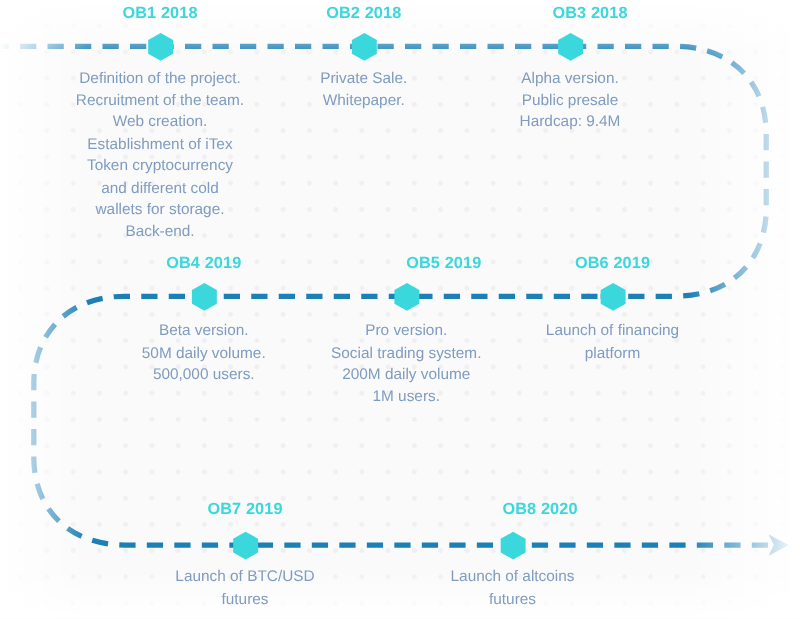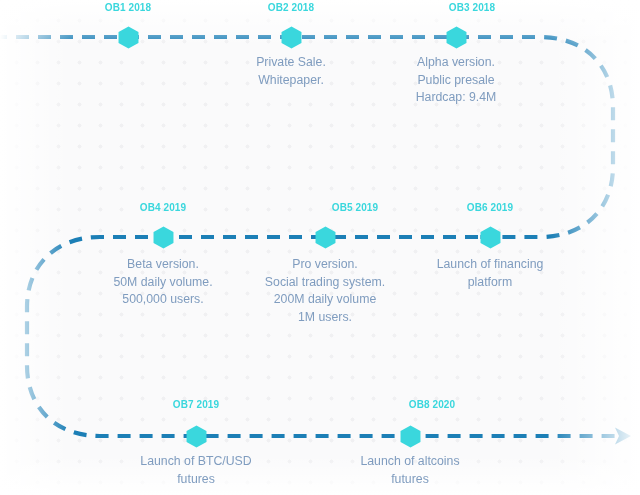--- a/index.html
+++ b/index.html
@@ -53,21 +53,21 @@
     width: 23px;
     height: 23px;
     margin-left: -11.5px;
     margin-top: -11.5px;
   }
   .node svg { display: block; }
 
   .milestone-title {
     position: absolute;
     text-align: center;
-    font-size: 10px;
+    font-size: 13px;
     font-weight: bold;
     color: #3ad7dd;
     letter-spacing: 0.1px;
     white-space: nowrap;
     transform: translateX(-50%);
   }
   .milestone-body {
     position: absolute;
     text-align: center;
     font-size: 12.3px;
@@ -97,20 +97,30 @@
   <div class="fade fade-right"></div>
   <div class="fade fade-top"></div>
   <div class="fade fade-bottom"></div>
 
   <div class="milestone-title" style="left:128px; top:2px;">OB1 2018</div>
   <div class="node" style="left:128px; top:37px;">
     <svg viewBox="0 0 24 24" width="23" height="23">
         <polygon points="12,0.5 22.4,6.25 22.4,17.75 12,23.5 1.6,17.75 1.6,6.25" fill="#3ad7dd"></polygon>
       </svg>
   </div>
+  <div class="milestone-body" style="left:128px; top:54px;">
+    <div>Definition of the project.</div>
+    <div>Recruitment of the team.</div>
+    <div>Web creation.</div>
+    <div>Establishment of iTex</div>
+    <div>Token cryptocurrency</div>
+    <div>and different cold</div>
+    <div>wallets for storage.</div>
+    <div>Back-end.</div>
+  </div>
 
   <div class="milestone-title" style="left:291px; top:2px;">OB2 2018</div>
   <div class="node" style="left:291px; top:37px;">
     <svg viewBox="0 0 24 24" width="23" height="23">
         <polygon points="12,0.5 22.4,6.25 22.4,17.75 12,23.5 1.6,17.75 1.6,6.25" fill="#3ad7dd"></polygon>
       </svg>
   </div>
   <div class="milestone-body" style="left:291px; top:54px;">
     <div>Private Sale.</div>
     <div>Whitepaper.</div>

